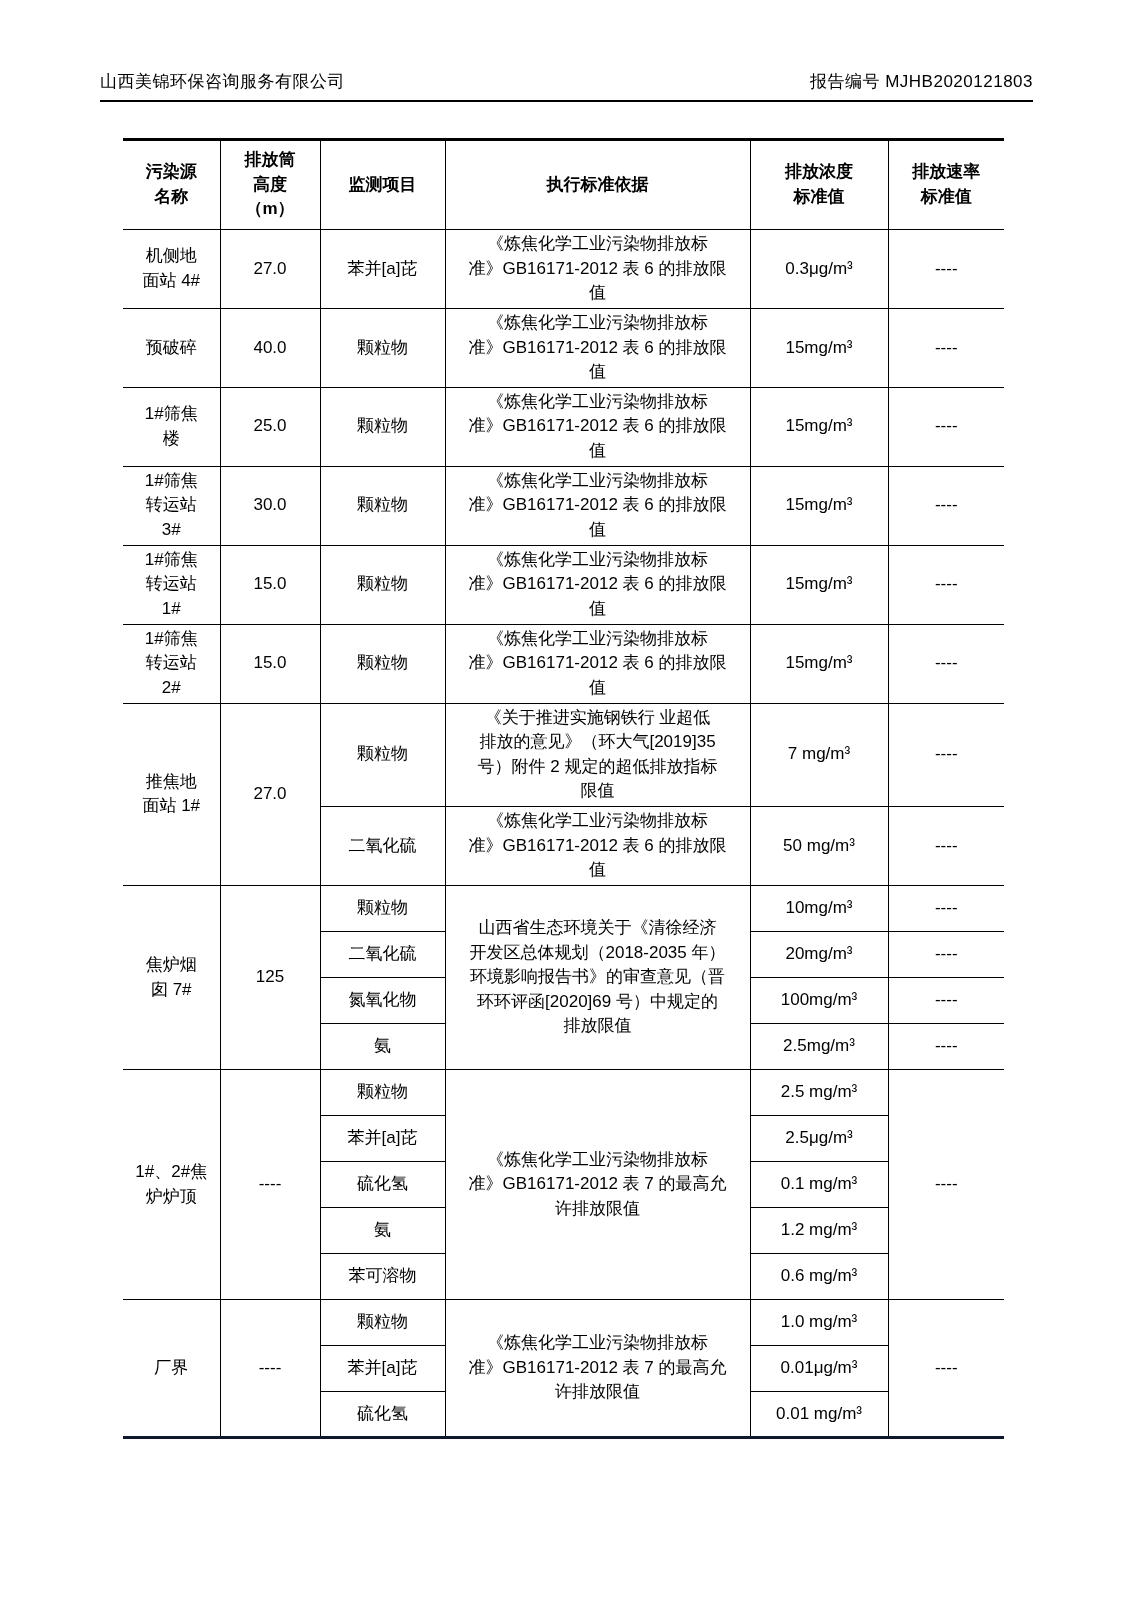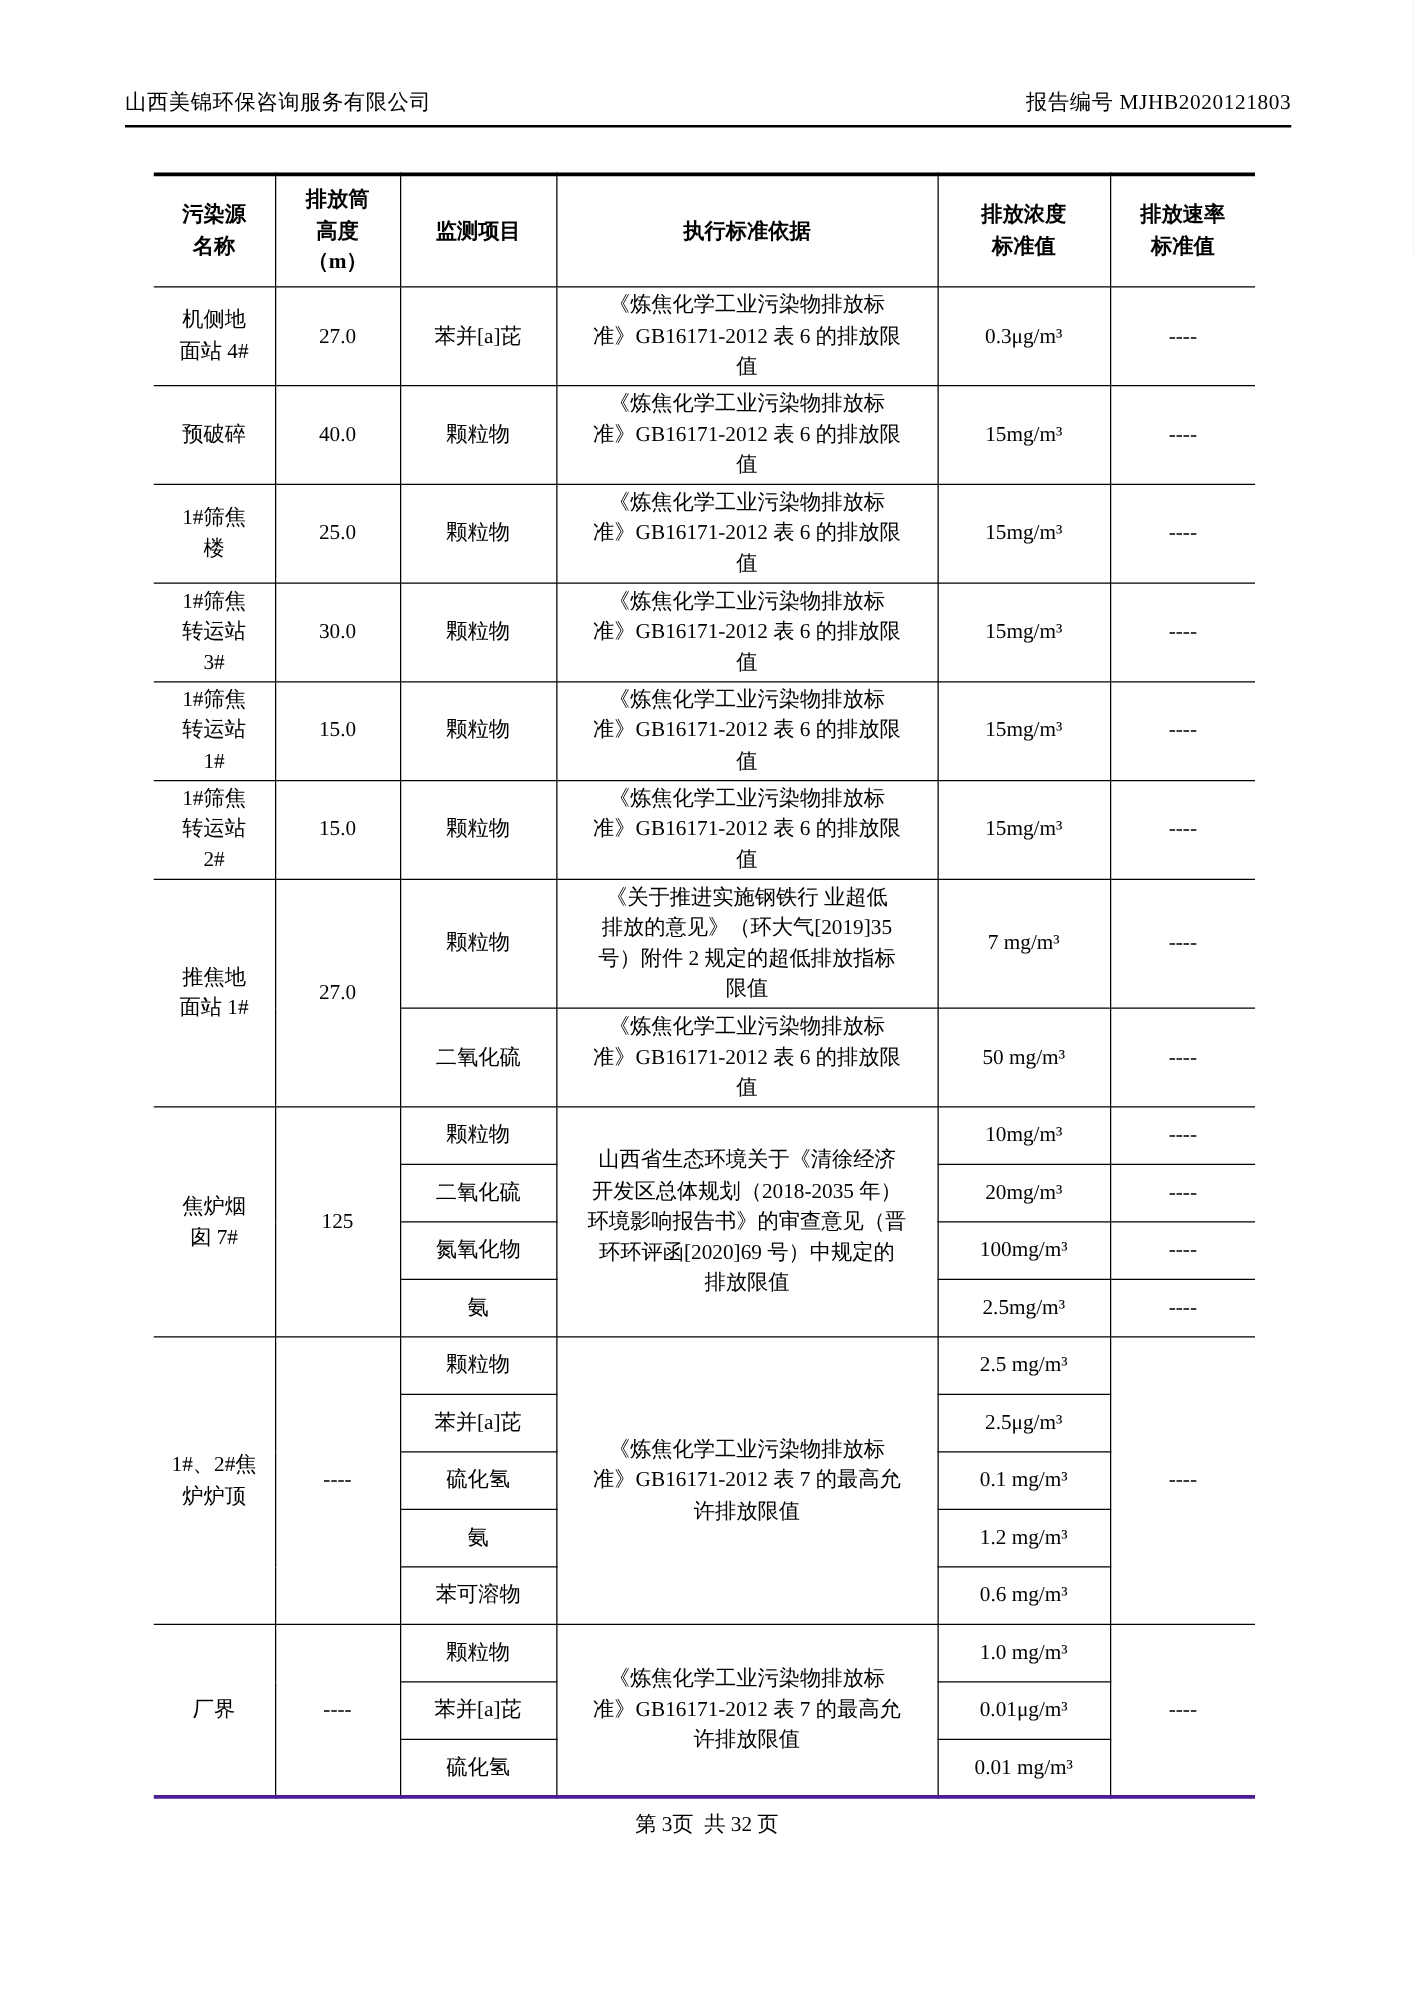--- a/index.html
+++ b/index.html
@@ -1,30 +1,30 @@
 <!DOCTYPE html>
 <html><head>
 <meta charset="utf-8">
 <style>
   html,body { margin:0; padding:0; background:#e8e8e8; }
   .page {
     position:relative; width:1131px; height:1600px; margin:0 auto;
     background:#ffffff; color:#000;
-    font-family:Liberation Serif, serif;
+    font-family:Liberation Sans, sans-serif;
   }
   .doc-header {
     position:absolute; left:100px; top:70px; width:933px;
     display:flex; justify-content:space-between; align-items:flex-end;
     border-bottom:2px solid #000; padding-bottom:7px;
     font-size:17px; letter-spacing:0.5px;
   }
   .std-table {
     position:absolute; left:123px; top:138px; width:881px;
     border-collapse:collapse; table-layout:fixed;
-    border-top:3px solid #000; border-bottom:3px solid #4c1d95;
+    border-top:3px solid #000; border-bottom:3px solid #0f172a;
     font-size:17px;
   }
   .std-table th, .std-table td {
     border:1px solid #000;
     text-align:center; vertical-align:middle;
     padding:2px 4px; line-height:1.45;
     white-space:pre-line;
     overflow:hidden;
   }
   .std-table thead th { font-weight:bold; height:84px; border-top:none; }
@@ -228,15 +228,14 @@
           <td class="c-item">苯并[a]芘</td>
           <td class="c-conc">0.01μg/m³</td>
         </tr>
         <tr>
           <td class="c-item">硫化氢</td>
           <td class="c-conc">0.01 mg/m³</td>
         </tr>
       </tbody>
   </table>
 
-  <div class="doc-footer">第 3页  共 32 页</div>
 
 </div>
 
 </body></html>

